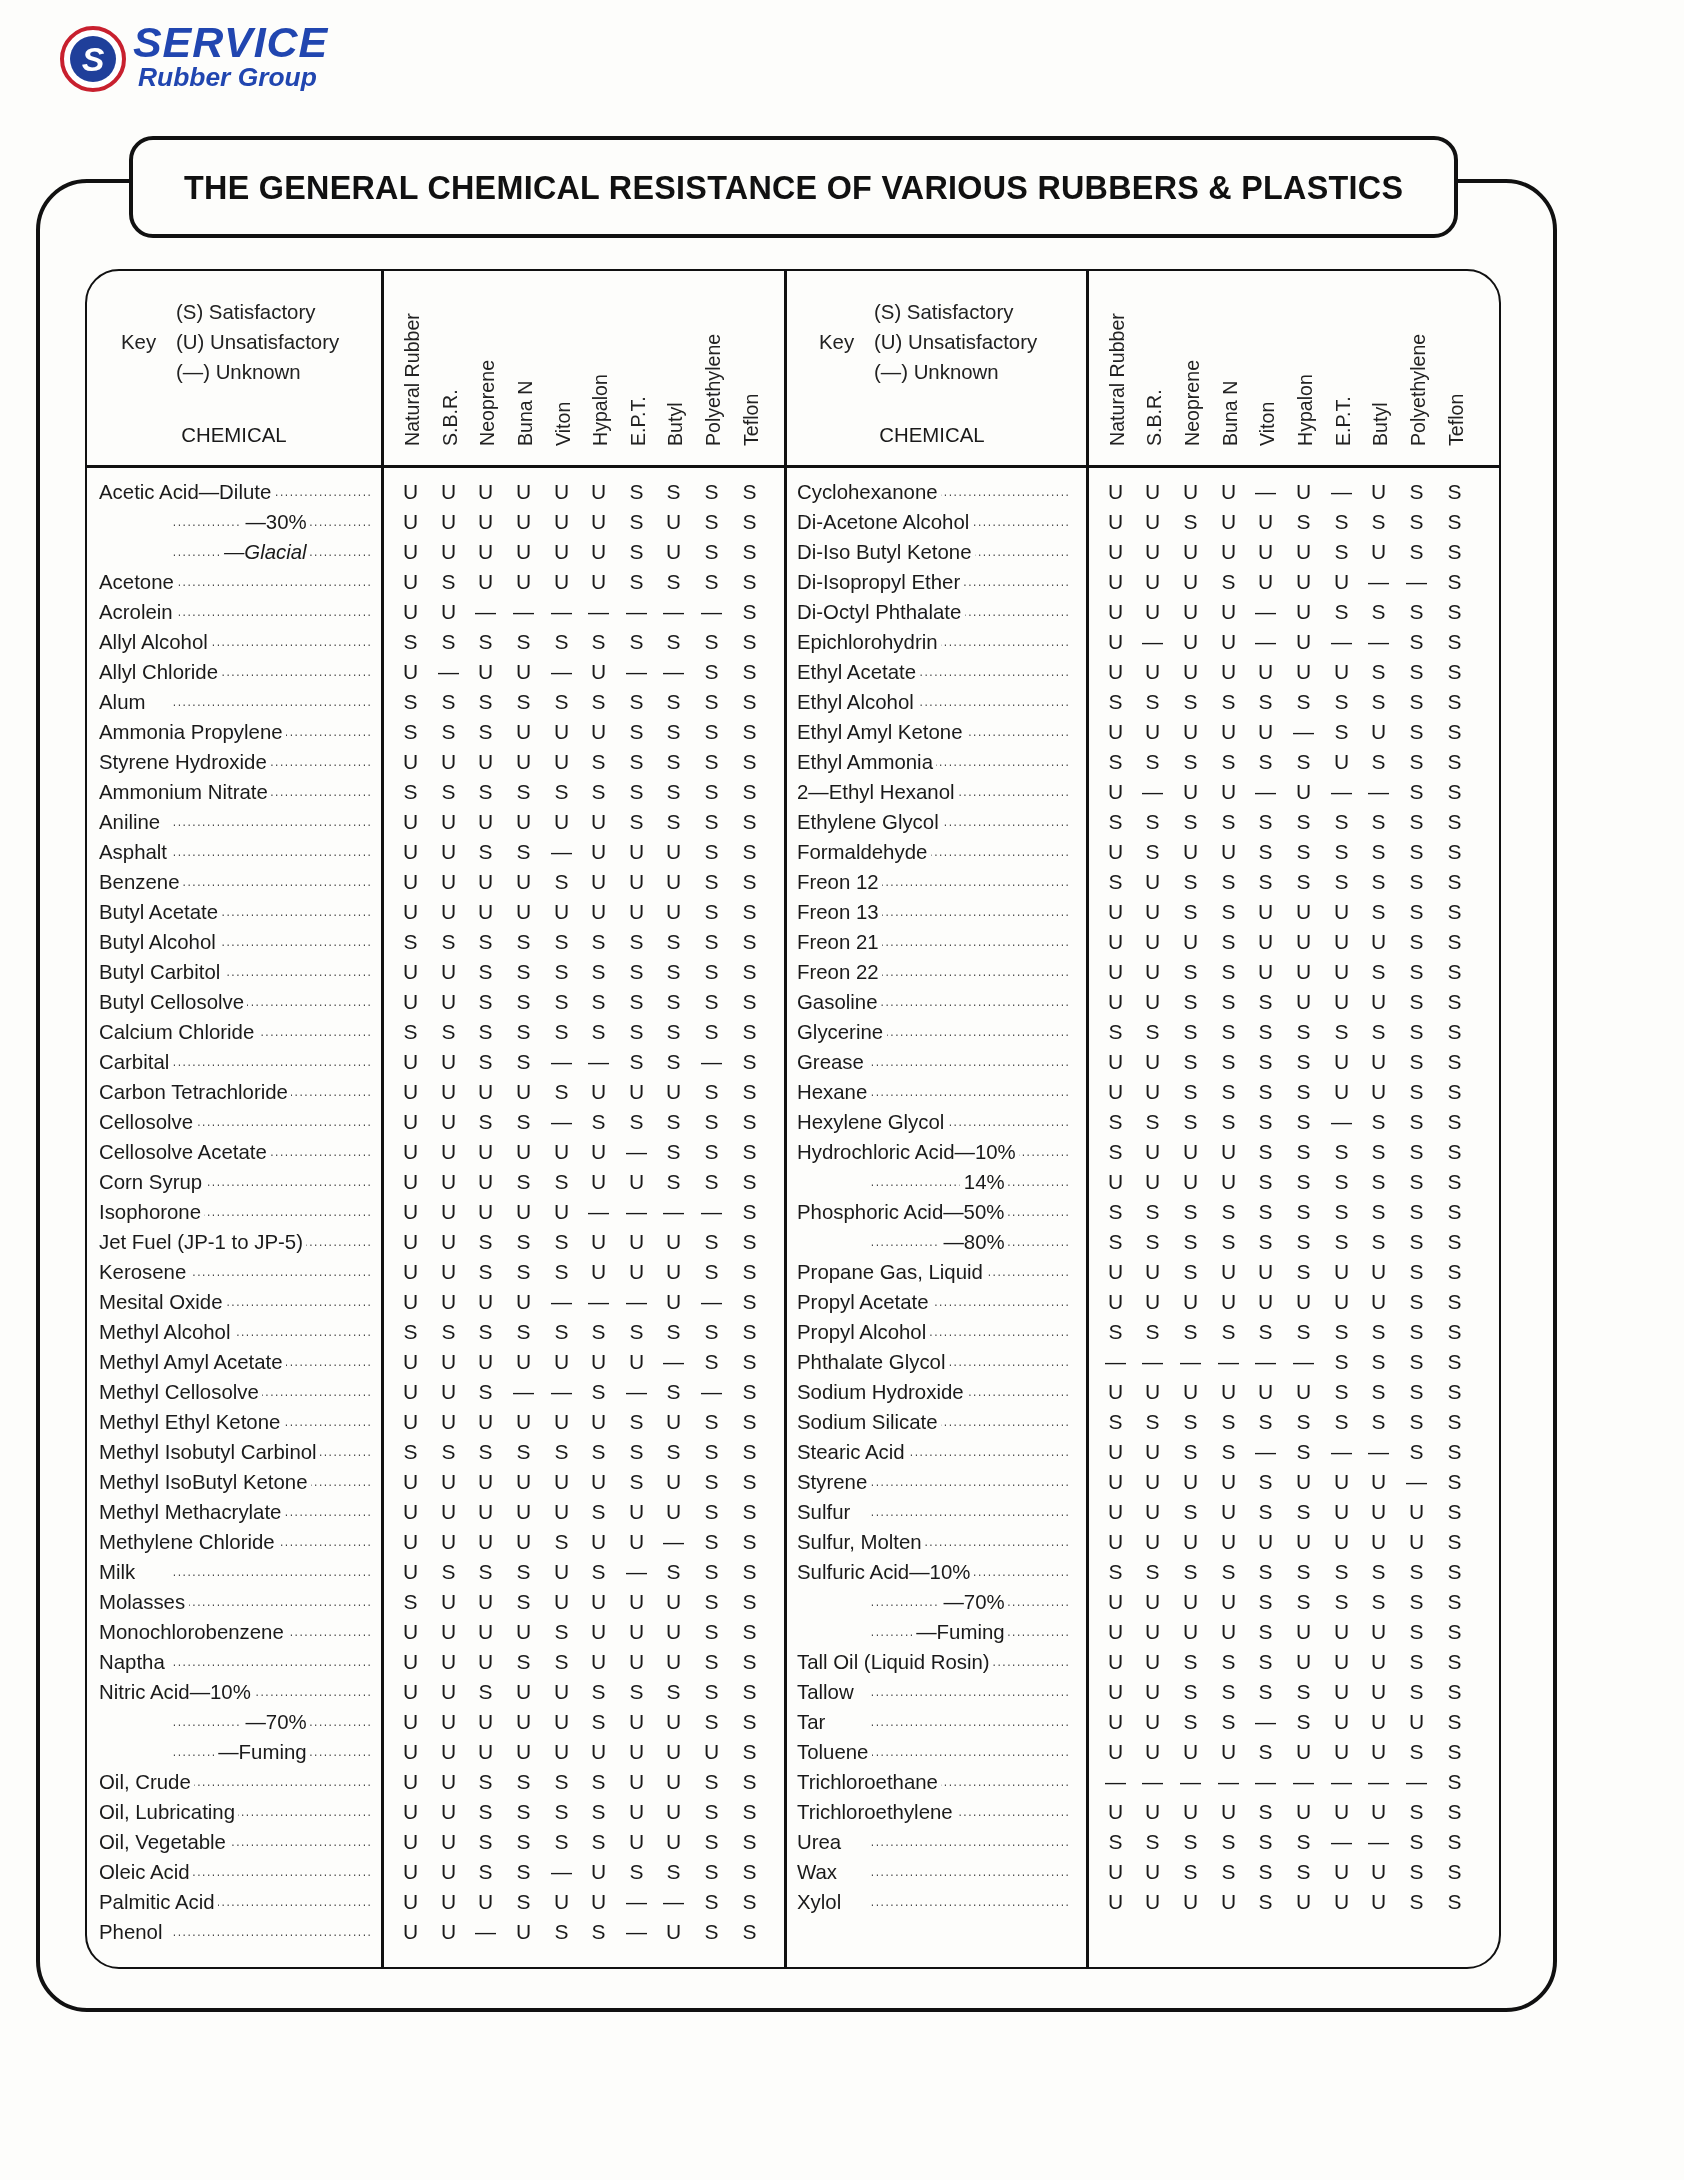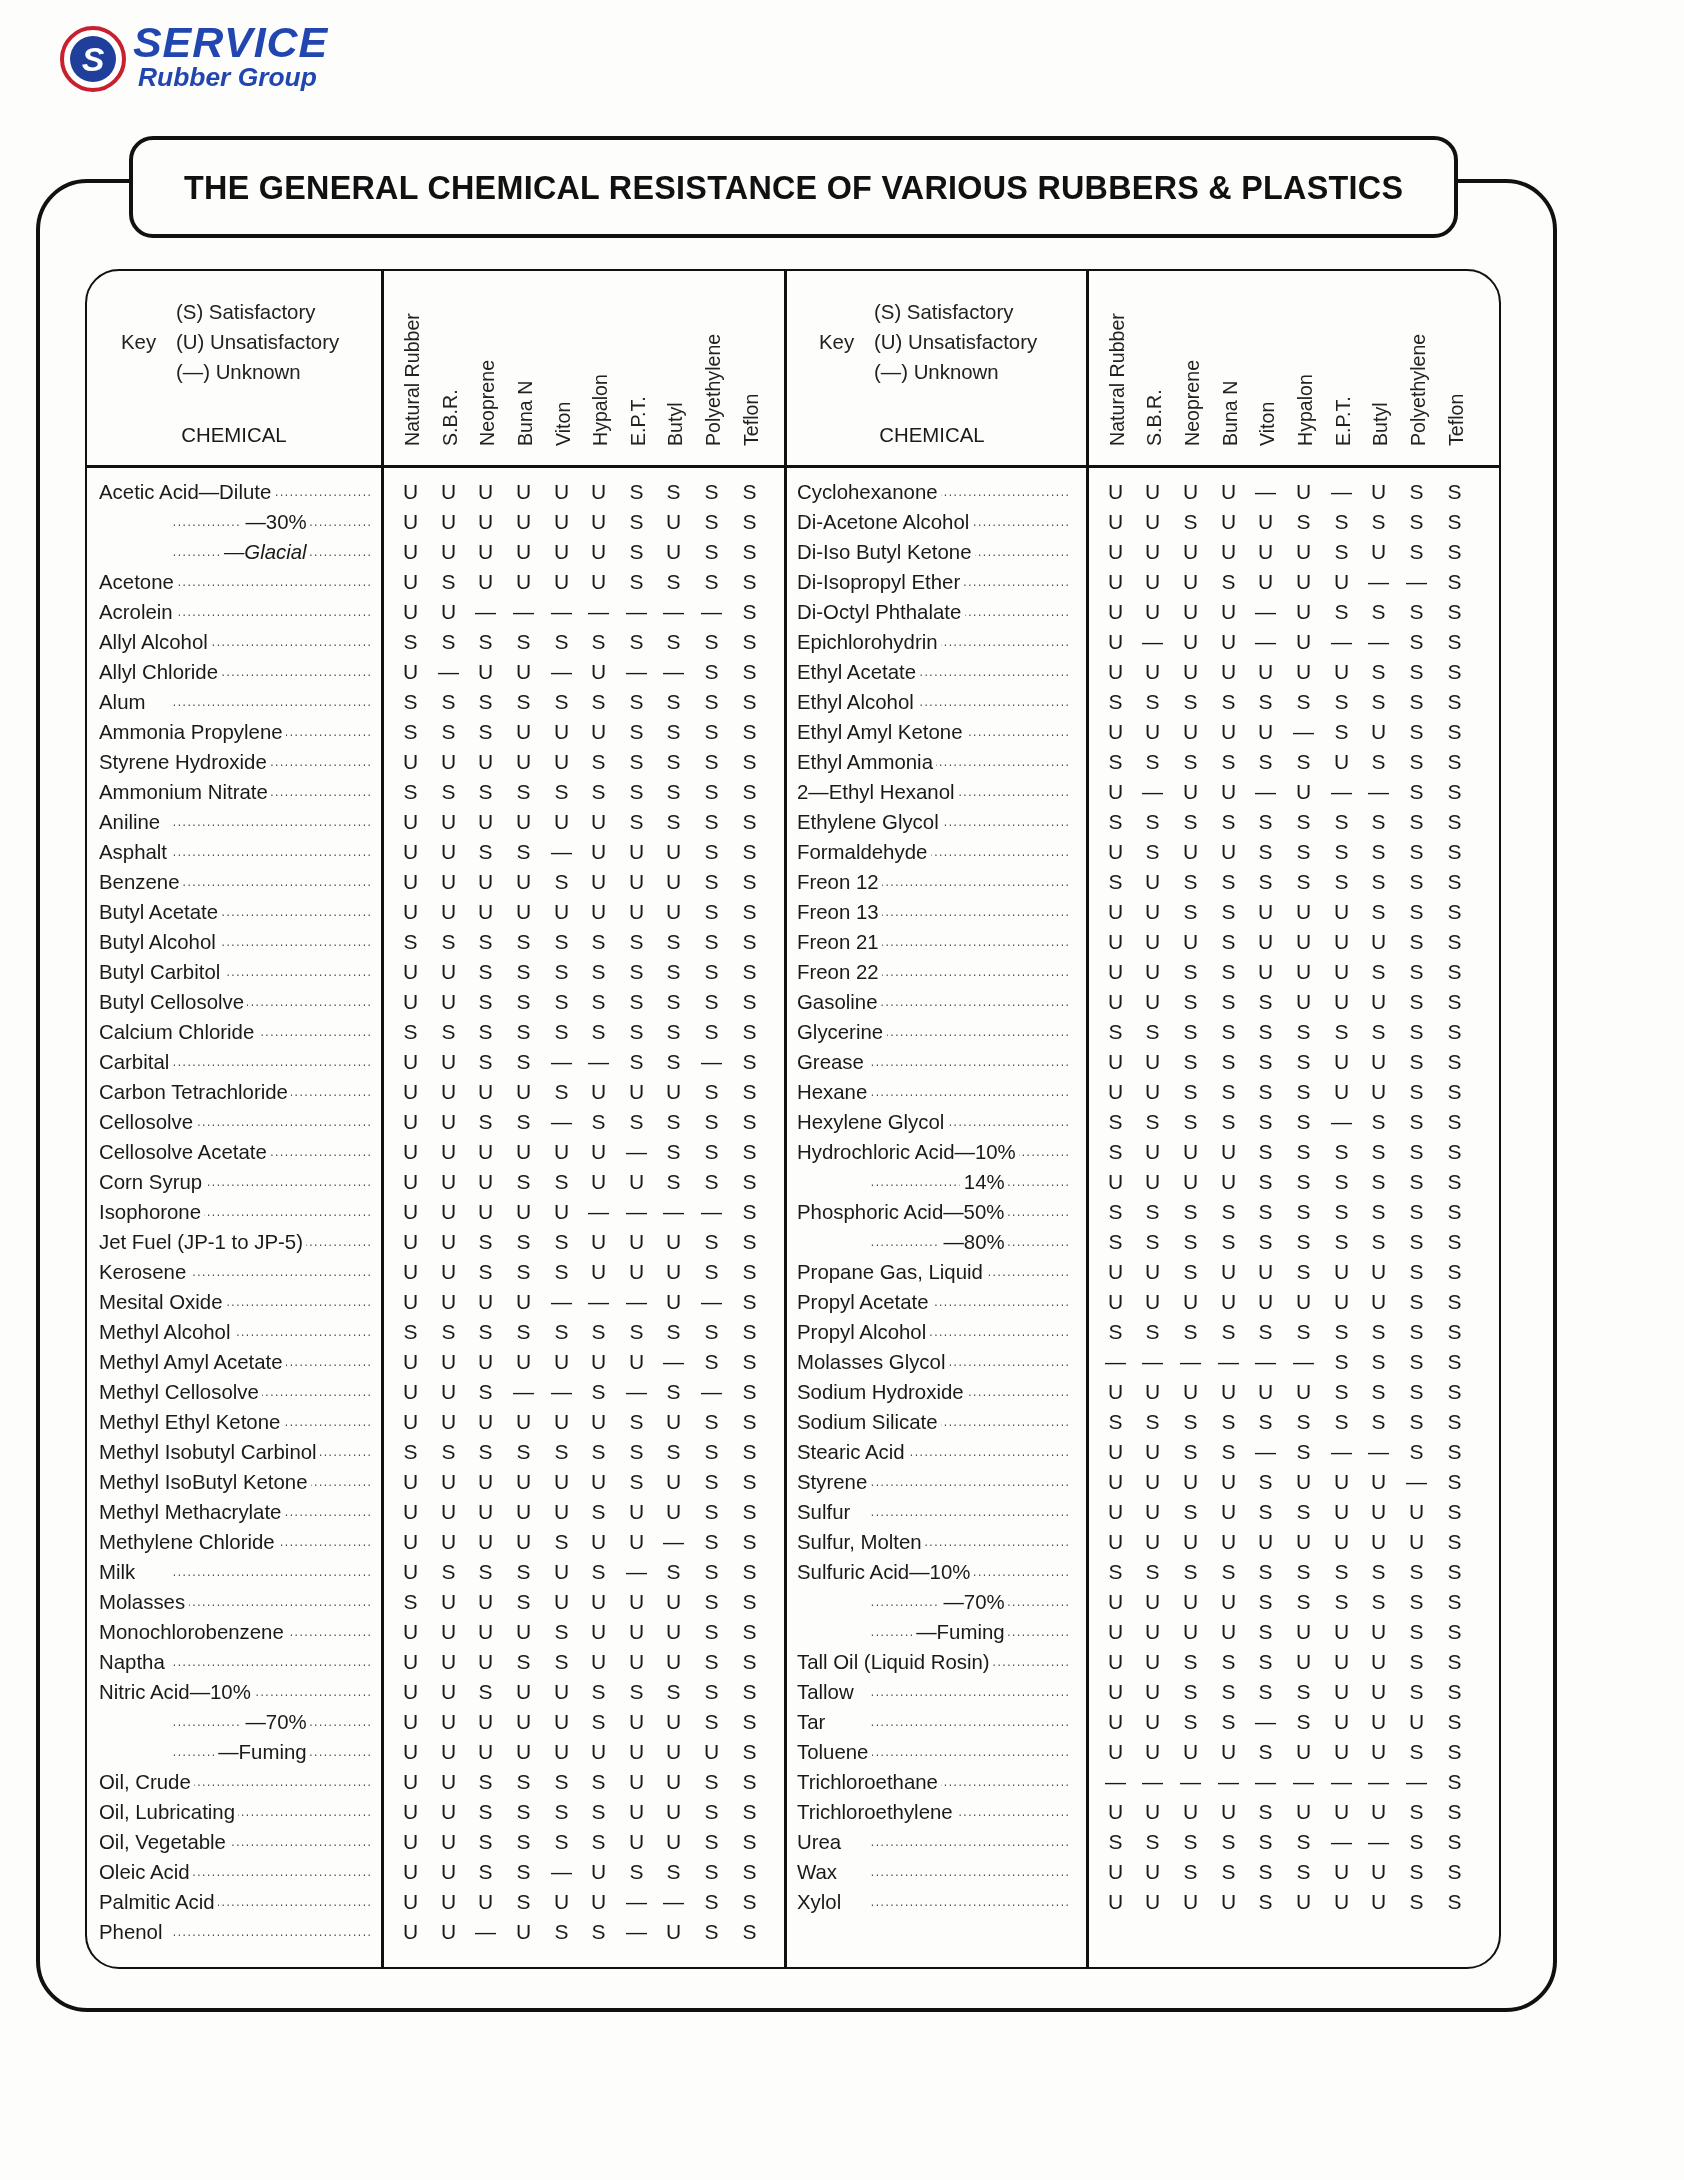--- a/index.html
+++ b/index.html
@@ -1366,21 +1366,21 @@
             <div class="val" style="left: 425px;">S</div>
             <div class="val" style="left: 462px;">S</div>
             <div class="val" style="left: 500px;">S</div>
             <div class="val" style="left: 538px;">S</div>
             <div class="val" style="left: 575px;">S</div>
             <div class="val" style="left: 613px;">S</div>
             <div class="val" style="left: 651px;">S</div>
           </div>
         </div>
         <div class="row">
-          <div class="cname"><span class="nm">Molasses Glycol</span></div>
+          <div class="cname"><span class="nm">Phthalate Glycol</span></div>
           <div class="vals" style="left: 0px;">
             <div class="val" style="left: 312px;">—</div>
             <div class="val" style="left: 349px;">—</div>
             <div class="val" style="left: 387px;">—</div>
             <div class="val" style="left: 425px;">—</div>
             <div class="val" style="left: 462px;">—</div>
             <div class="val" style="left: 500px;">—</div>
             <div class="val" style="left: 538px;">S</div>
             <div class="val" style="left: 575px;">S</div>
             <div class="val" style="left: 613px;">S</div>

